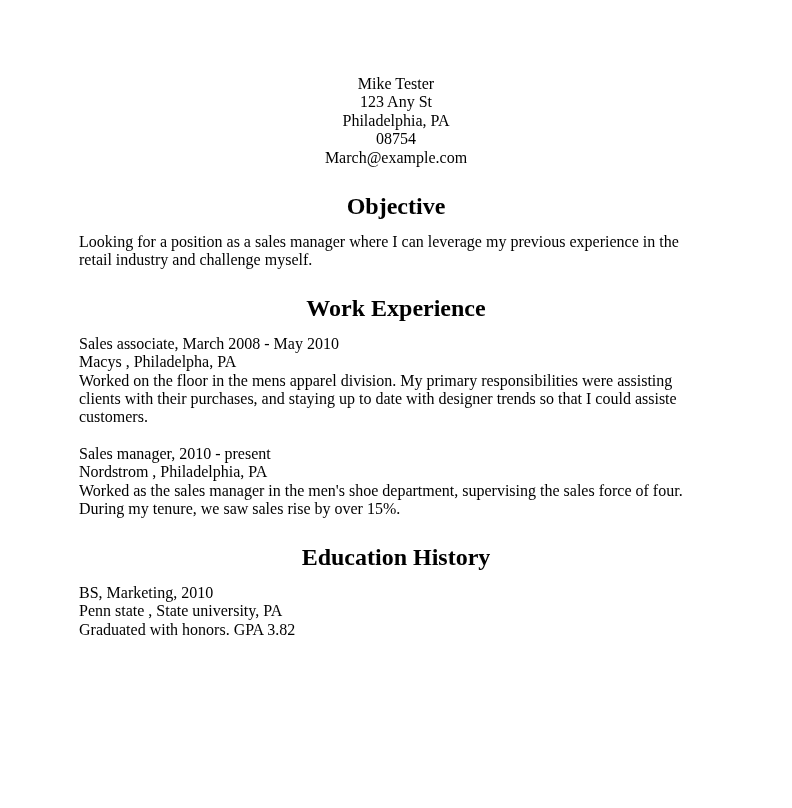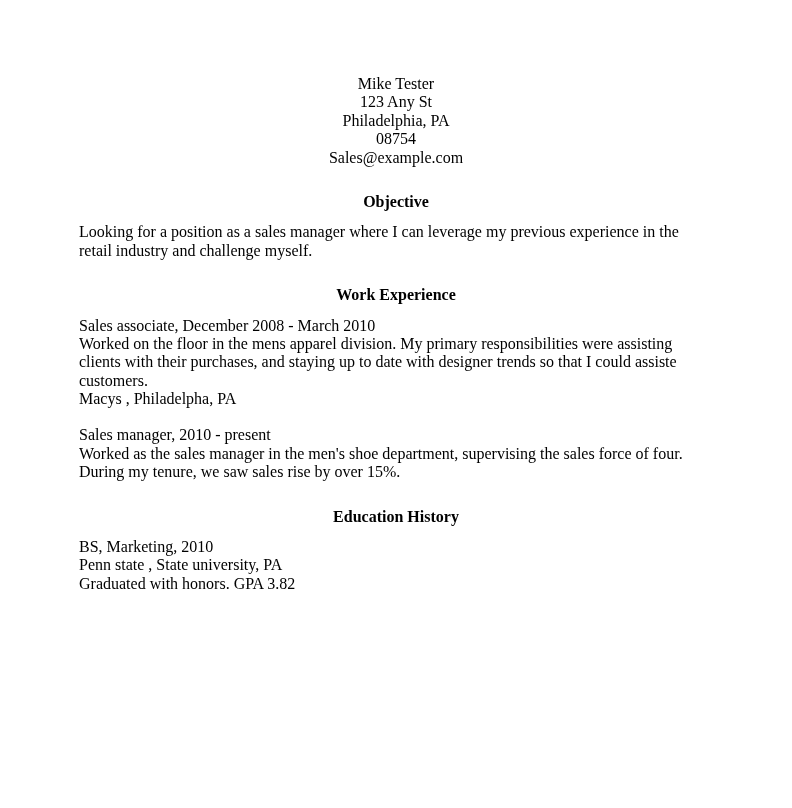--- a/index.html
+++ b/index.html
@@ -19,21 +19,21 @@
     padding: 75px 79px 40px 79px;
   }
   .contact-block {
     text-align: center;
     margin: 0 0 0 0;
   }
   .contact-line {
     white-space: pre-wrap;
   }
   .section-heading {
-    font-size: 16px;
+    font-size: 24px;
     font-weight: bold;
     text-align: center;
     margin: 26px 0 12px 0;
     line-height: 1.15;
   }
   .entry {
     margin: 0 0 18px 0;
   }
   .entry:last-child {
     margin-bottom: 0;
@@ -49,39 +49,40 @@
 </head>
 <body>
 
 <div class="page">
 
   <div class="contact-block">
     <div class="contact-line">Mike Tester</div>
     <div class="contact-line">123 Any St</div>
     <div class="contact-line">Philadelphia, PA</div>
     <div class="contact-line">08754</div>
-    <div class="contact-line">Sales@example.com</div>
+    <div class="contact-line">March@example.com</div>
   </div>
 
   <div>
     <div class="section-heading">Objective</div>
     <div class="para">Looking for a position as a sales manager where I can leverage my previous experience in the retail industry and challenge myself.</div>
   </div>
 
   <div>
     <div class="section-heading">Work Experience</div>
 
     <div class="entry">
-      <div class="line">Sales associate, December 2008 - March 2010</div>
+      <div class="line">Sales associate, March 2008 - May 2010</div>
+      <div class="line">Macys , Philadelpha, PA</div>
       <div class="line">Worked on the floor in the mens apparel division. My primary responsibilities were assisting clients with their purchases, and staying up to date with designer trends so that I could assiste customers.</div>
-      <div class="line">Macys , Philadelpha, PA</div>
     </div>
 
     <div class="entry">
       <div class="line">Sales manager, 2010 - present</div>
+      <div class="line">Nordstrom , Philadelphia, PA</div>
       <div class="line">Worked as the sales manager in the men's shoe department, supervising the sales force of four. During my tenure, we saw sales rise by over 15%.</div>
     </div>
   </div>
 
   <div>
     <div class="section-heading">Education History</div>
 
     <div class="entry">
       <div class="line">BS, Marketing, 2010</div>
       <div class="line">Penn state , State university, PA</div>

